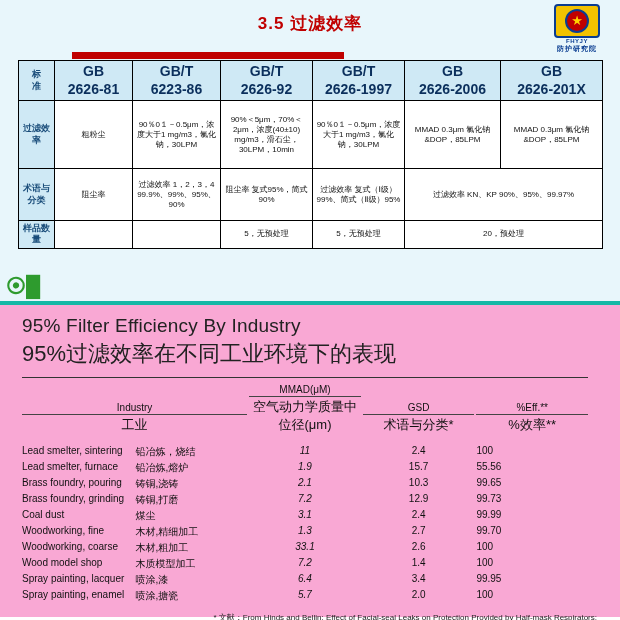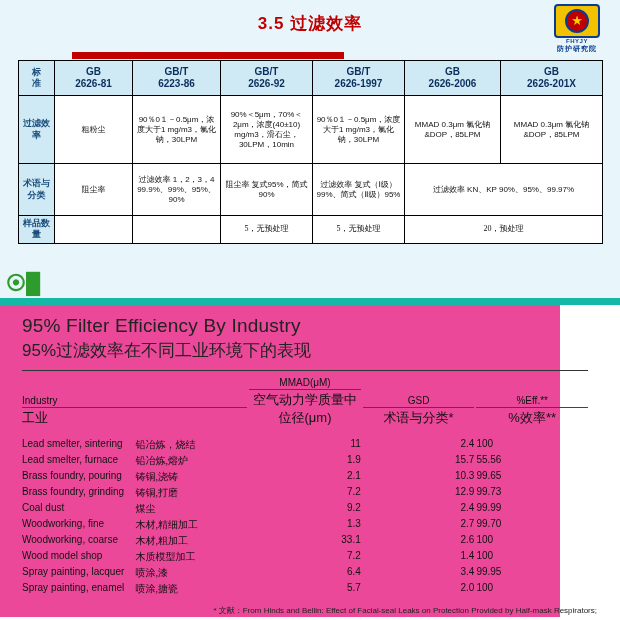--- a/index.html
+++ b/index.html
@@ -19,21 +19,21 @@
     height: 620px;
     background: #ffffff;
   }
 
   
   .slide-top {
     position: relative;
     width: 620px;
     height: 305px;
     background: #e8f6fb;
-    border-bottom: 7px solid #14b8a6;
+    border-bottom: 4px solid #14b8a6;
     box-sizing: border-box;
     overflow: hidden;
   }
   .slide-title {
     position: absolute;
     top: 12px;
     left: 0;
     width: 620px;
     text-align: center;
     font-size: 17px;
@@ -119,93 +119,93 @@
     vertical-align: middle;
     text-align: center;
     padding: 2px 2px;
     font-size: 8px;
     line-height: 1.25;
     color: #111111;
   }
   table.std thead th {
     background: #cfe9f5;
     font-weight: bold;
-    font-size: 10px;
+    font-size: 14px;
     height: 30px;
     color: #0b2f5c;
   }
   table.std thead th.corner {
     font-size: 9px;
     width: 36px;
     color: #1a4d7a;
   }
   table.std td.rowlabel {
     background: #cfe9f5;
     font-size: 9px;
     font-weight: bold;
     width: 36px;
     color: #1a4d7a;
   }
   table.std td.cell {
     background: #ffffff;
   }
   .r1 { height: 68px; }
   .r2 { height: 52px; }
-  .r3 { height: 24px; font-family: Liberation Serif, serif; }
+  .r3 { height: 24px; }
 
   .green-mark {
     position: absolute;
     left: 6px;
     bottom: 4px;
     width: 40px;
     height: 22px;
     color: #2e9b2e;
     font-size: 20px;
     font-weight: bold;
     line-height: 22px;
   }
 
   
   .slide-bottom {
     position: relative;
-    width: 560px;
+    width: 620px;
     height: 312px;
-    background: #ec4899;
+    background: #f9a8d4;
     box-sizing: border-box;
     padding: 8px 16px 0 22px;
   }
   .b-title-en {
     font-size: 19px;
     color: #222222;
     font-weight: normal;
     letter-spacing: 0.2px;
     margin: 2px 0 0 0;
   }
   .b-title-cn {
-    font-size: 17px;
+    font-size: 22px;
     color: #222222;
     margin: 2px 0 0 0;
   }
   .b-rule {
     margin: 8px 0 0 0;
     border: 0;
     border-top: 1px solid #333;
     width: 566px;
   }
   table.ind {
     margin-top: 6px;
     border-collapse: collapse;
     width: 568px;
     table-layout: fixed;
   }
   table.ind th {
     font-size: 10px;
     font-weight: normal;
     color: #111;
-    text-align: left;
+    text-align: center;
     padding: 0 2px 0 0;
     vertical-align: bottom;
   }
   table.ind th .hdr-en {
     display: block;
     border-bottom: 1px solid #444;
     padding-bottom: 1px;
   }
   table.ind th .hdr-cn {
     display: block;
@@ -214,23 +214,23 @@
   }
   table.ind th.c { text-align: center; }
   table.ind th.c .hdr-en, table.ind th.c .hdr-cn { }
   table.ind td {
     font-size: 10px;
     color: #111;
     padding: 1px 2px 1px 0;
     vertical-align: top;
   }
   td.name-en { width: 160px; margin-top: 39px; }
-  td.name-cn { width: 104px; font-family: Liberation Serif, serif; }
-  td.num { width: 74px; text-align: right; padding-left: 10px; }
-  td.gsd { width: 92px; text-align: right; padding-left: 26px; }
+  td.name-cn { width: 104px; }
+  td.num { width: 74px; text-align: center; padding-left: 10px; font-style: italic; }
+  td.gsd { width: 92px; text-align: center; padding-left: 26px; }
   td.eff { width: 80px; text-align: left; padding-left: 28px; }
   .spacer-row td { height: 8px; padding: 0; }
 
   .footnotes {
     margin-top: 8px;
     font-size: 8px;
     color: #222;
     line-height: 1.5;
     width: 575px;
   }
@@ -388,21 +388,21 @@
         <tr>
           <td class="name-en">Brass foundry, grinding</td>
           <td class="name-cn">铸铜,打磨</td>
           <td class="num">7.2</td>
           <td class="gsd">12.9</td>
           <td class="eff">99.73</td>
         </tr>
         <tr>
           <td class="name-en">Coal dust</td>
           <td class="name-cn">煤尘</td>
-          <td class="num">9.2</td>
+          <td class="num">3.1</td>
           <td class="gsd">2.4</td>
           <td class="eff">99.99</td>
         </tr>
         <tr>
           <td class="name-en">Woodworking, fine</td>
           <td class="name-cn">木材,精细加工</td>
           <td class="num">1.3</td>
           <td class="gsd">2.7</td>
           <td class="eff">99.70</td>
         </tr>

